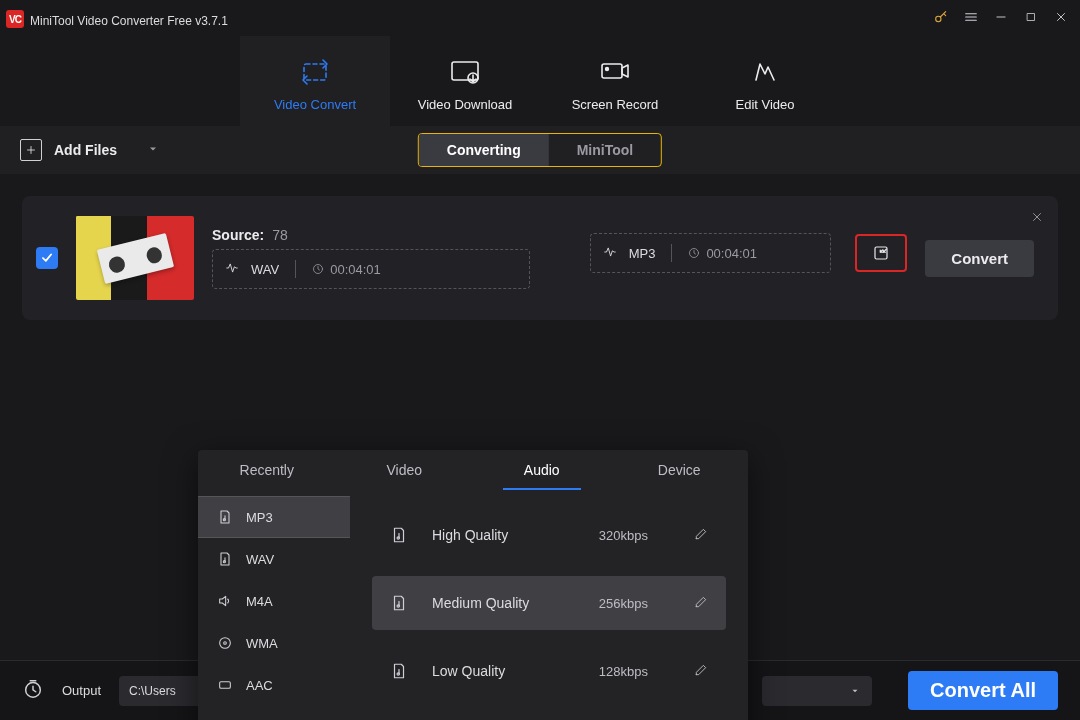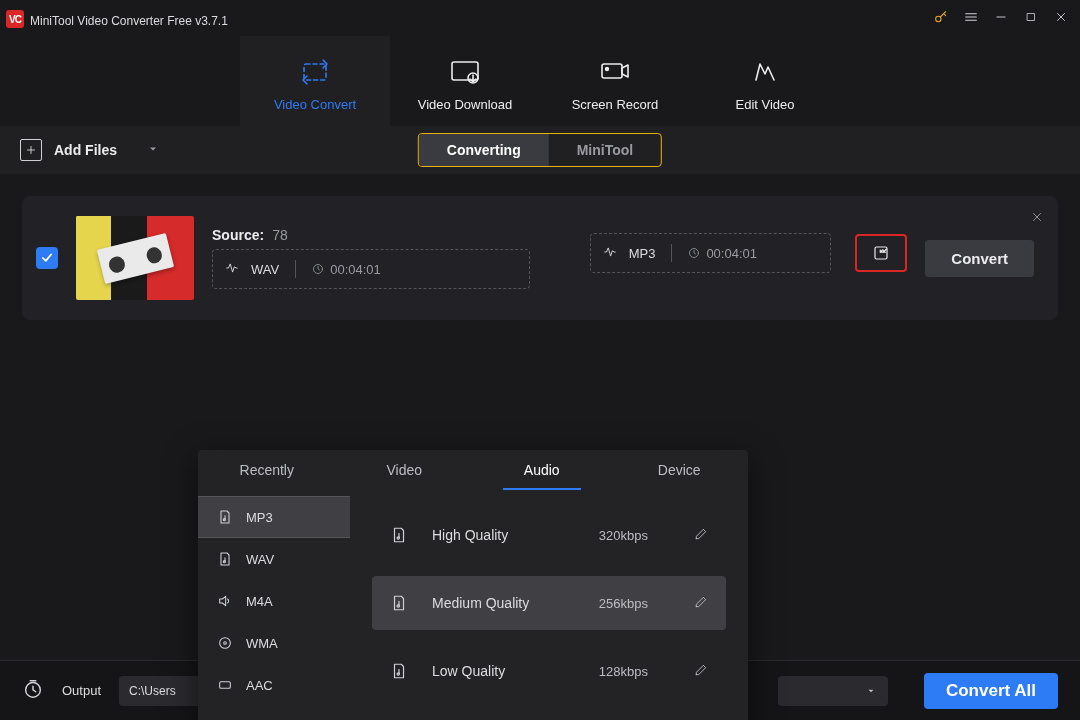--- a/index.html
+++ b/index.html
@@ -118,21 +118,21 @@
   .outpath{
     flex:0 0 auto;width:140px;height:30px;background:#2b2b2f;border-radius:4px;
     display:flex;align-items:center;padding:0 10px;font-size:12px;color:#dcdce0;overflow:hidden;
   }
   .fmtsel{
     margin-left:auto;width:110px;height:30px;background:#2b2b2f;border-radius:4px;
     display:flex;align-items:center;justify-content:flex-end;padding:0 12px;color:#bdbdc4;
   }
   .convall{
     margin-left:18px;background:var(--accent);color:#fff;padding:8px 22px;border-radius:4px;
-    font-size:17px;font-weight:600;
+    font-size:20px;font-weight:600;
   }
   
   .popover{
     position:absolute;left:198px;top:276px;width:550px;height:420px;
     background:var(--panel);border-radius:4px;box-shadow:0 8px 32px rgba(0,0,0,.55);
     display:flex;flex-direction:column;overflow:hidden;z-index:50;
   }
   .ptabs{display:flex;height:40px;}
   .ptab{flex:1;display:flex;align-items:center;justify-content:center;font-size:14px;color:#bdbdc4;position:relative;}
   .ptab.active{color:#fff;}

